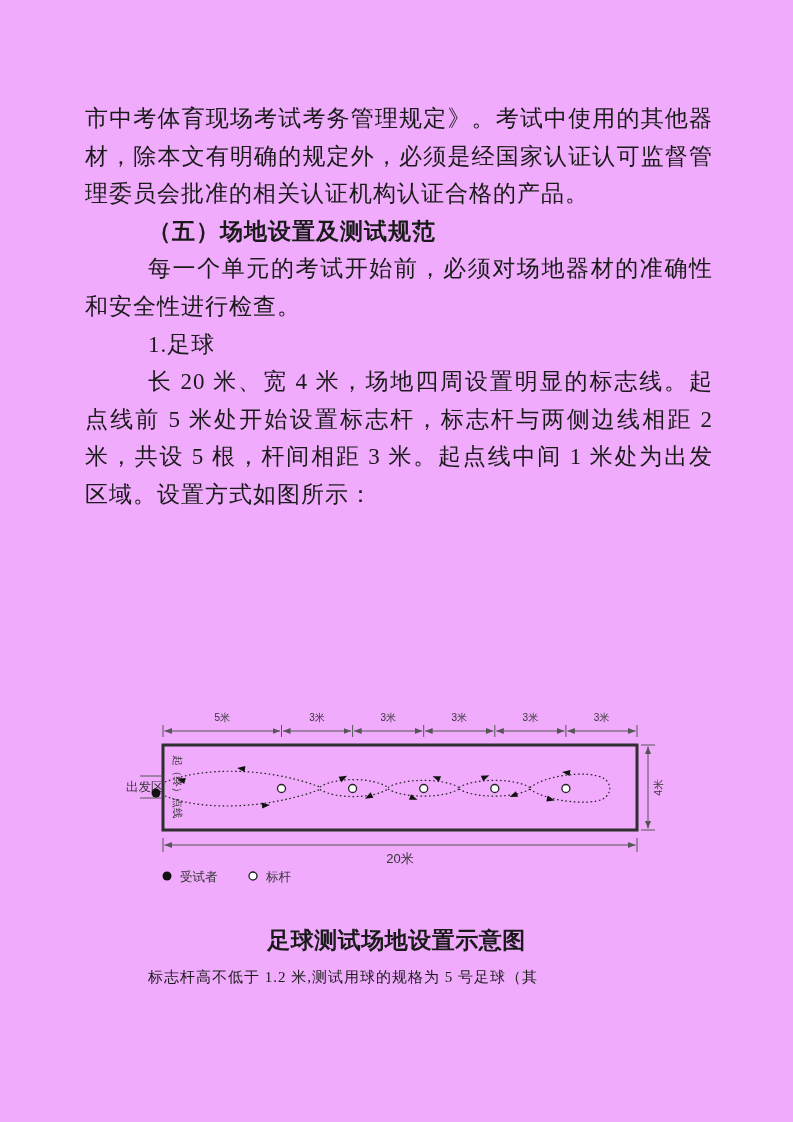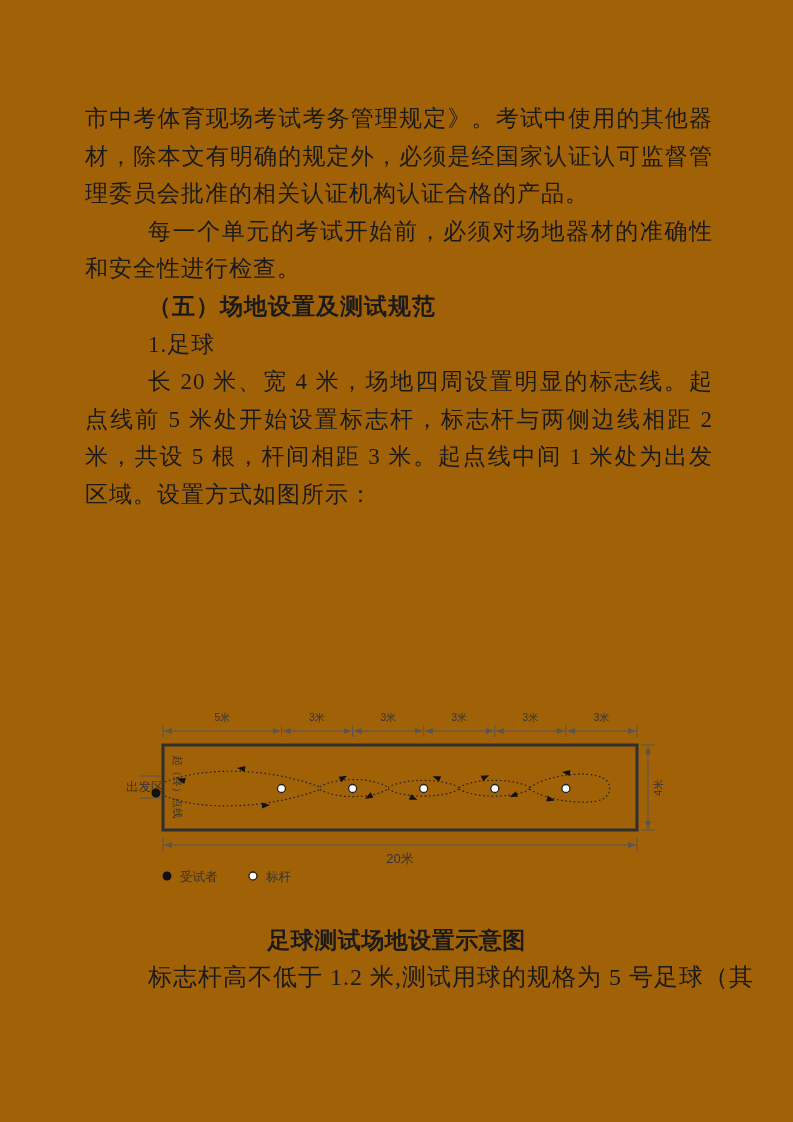--- a/index.html
+++ b/index.html
@@ -1,19 +1,19 @@
 <!DOCTYPE html>
 <html><head>
 <meta charset="utf-8">
 <style>
   html,body{margin:0;padding:0;background:#ffffff;}
   .page{
     position:relative;
     width:793px;height:1122px;
-    background:#a16207;
+    background:#f0abfc;
     overflow:hidden;
     font-family:"Liberation Serif","DejaVu Serif",serif;
     color:#1a1a1a;
   }
   .body-text{
     position:absolute;left:85px;top:100px;width:628px;
   }
   .para{
     margin:0;
     font-size:23px;
@@ -32,41 +32,41 @@
     font-family:"Liberation Sans","DejaVu Sans",sans-serif;
     fill:#333;
   }
   .caption{
     position:absolute;left:0;top:928px;width:793px;
     text-align:center;font-weight:bold;font-size:23px;
     letter-spacing:0.5px;line-height:26px;
   }
   .last-para{
     position:absolute;left:85px;top:959px;width:680px;
-    margin:0;font-size:24px;line-height:37.6px;letter-spacing:1px;
+    margin:0;font-size:15px;line-height:37.6px;letter-spacing:1px;
     text-indent:63px;white-space:nowrap;
   }
   .dim-line{stroke:#555;stroke-width:1;}
   .dim-tick{stroke:#555;stroke-width:1;}
   .field-border{fill:none;stroke:#2f2f2f;stroke-width:3;}
   .dots{fill:none;stroke:#222;stroke-width:1.2;stroke-dasharray:1.6 2.6;}
   .pole{fill:#ffffff;stroke:#222;stroke-width:1.3;}
   .arrow{fill:#111;}
   .lbl-small{font-size:10px;}
   .lbl-mid{font-size:12.5px;}
 </style>
 </head>
 <body>
 
 <div class="page">
 
   <div class="body-text">
     <p class="para no-indent">市中考体育现场考试考务管理规定》。考试中使用的其他器材，除本文有明确的规定外，必须是经国家认证认可监督管理委员会批准的相关认证机构认证合格的产品。</p>
+    <p class="para bold">（五）场地设置及测试规范</p>
     <p class="para">每一个单元的考试开始前，必须对场地器材的准确性和安全性进行检查。</p>
-    <p class="para bold">（五）场地设置及测试规范</p>
     <p class="para">1.足球</p>
     <p class="para">长 20 米、宽 4 米，场地四周设置明显的标志线。起点线前 5 米处开始设置标志杆，标志杆与两侧边线相距 2 米，共设 5 根，杆间相距 3 米。起点线中间 1 米处为出发区域。设置方式如图所示：</p>
   </div>
 
   <svg class="diagram" width="600" height="220" viewBox="0 0 600 220" xmlns="http://www.w3.org/2000/svg">
     <defs>
       <marker id="dimArrow" markerWidth="9" markerHeight="8" refX="7.5" refY="3" orient="auto-start-reverse" markerUnits="userSpaceOnUse">
         <path d="M0,0 L7.5,3 L0,6 z" fill="#555"></path>
       </marker>
     </defs>

